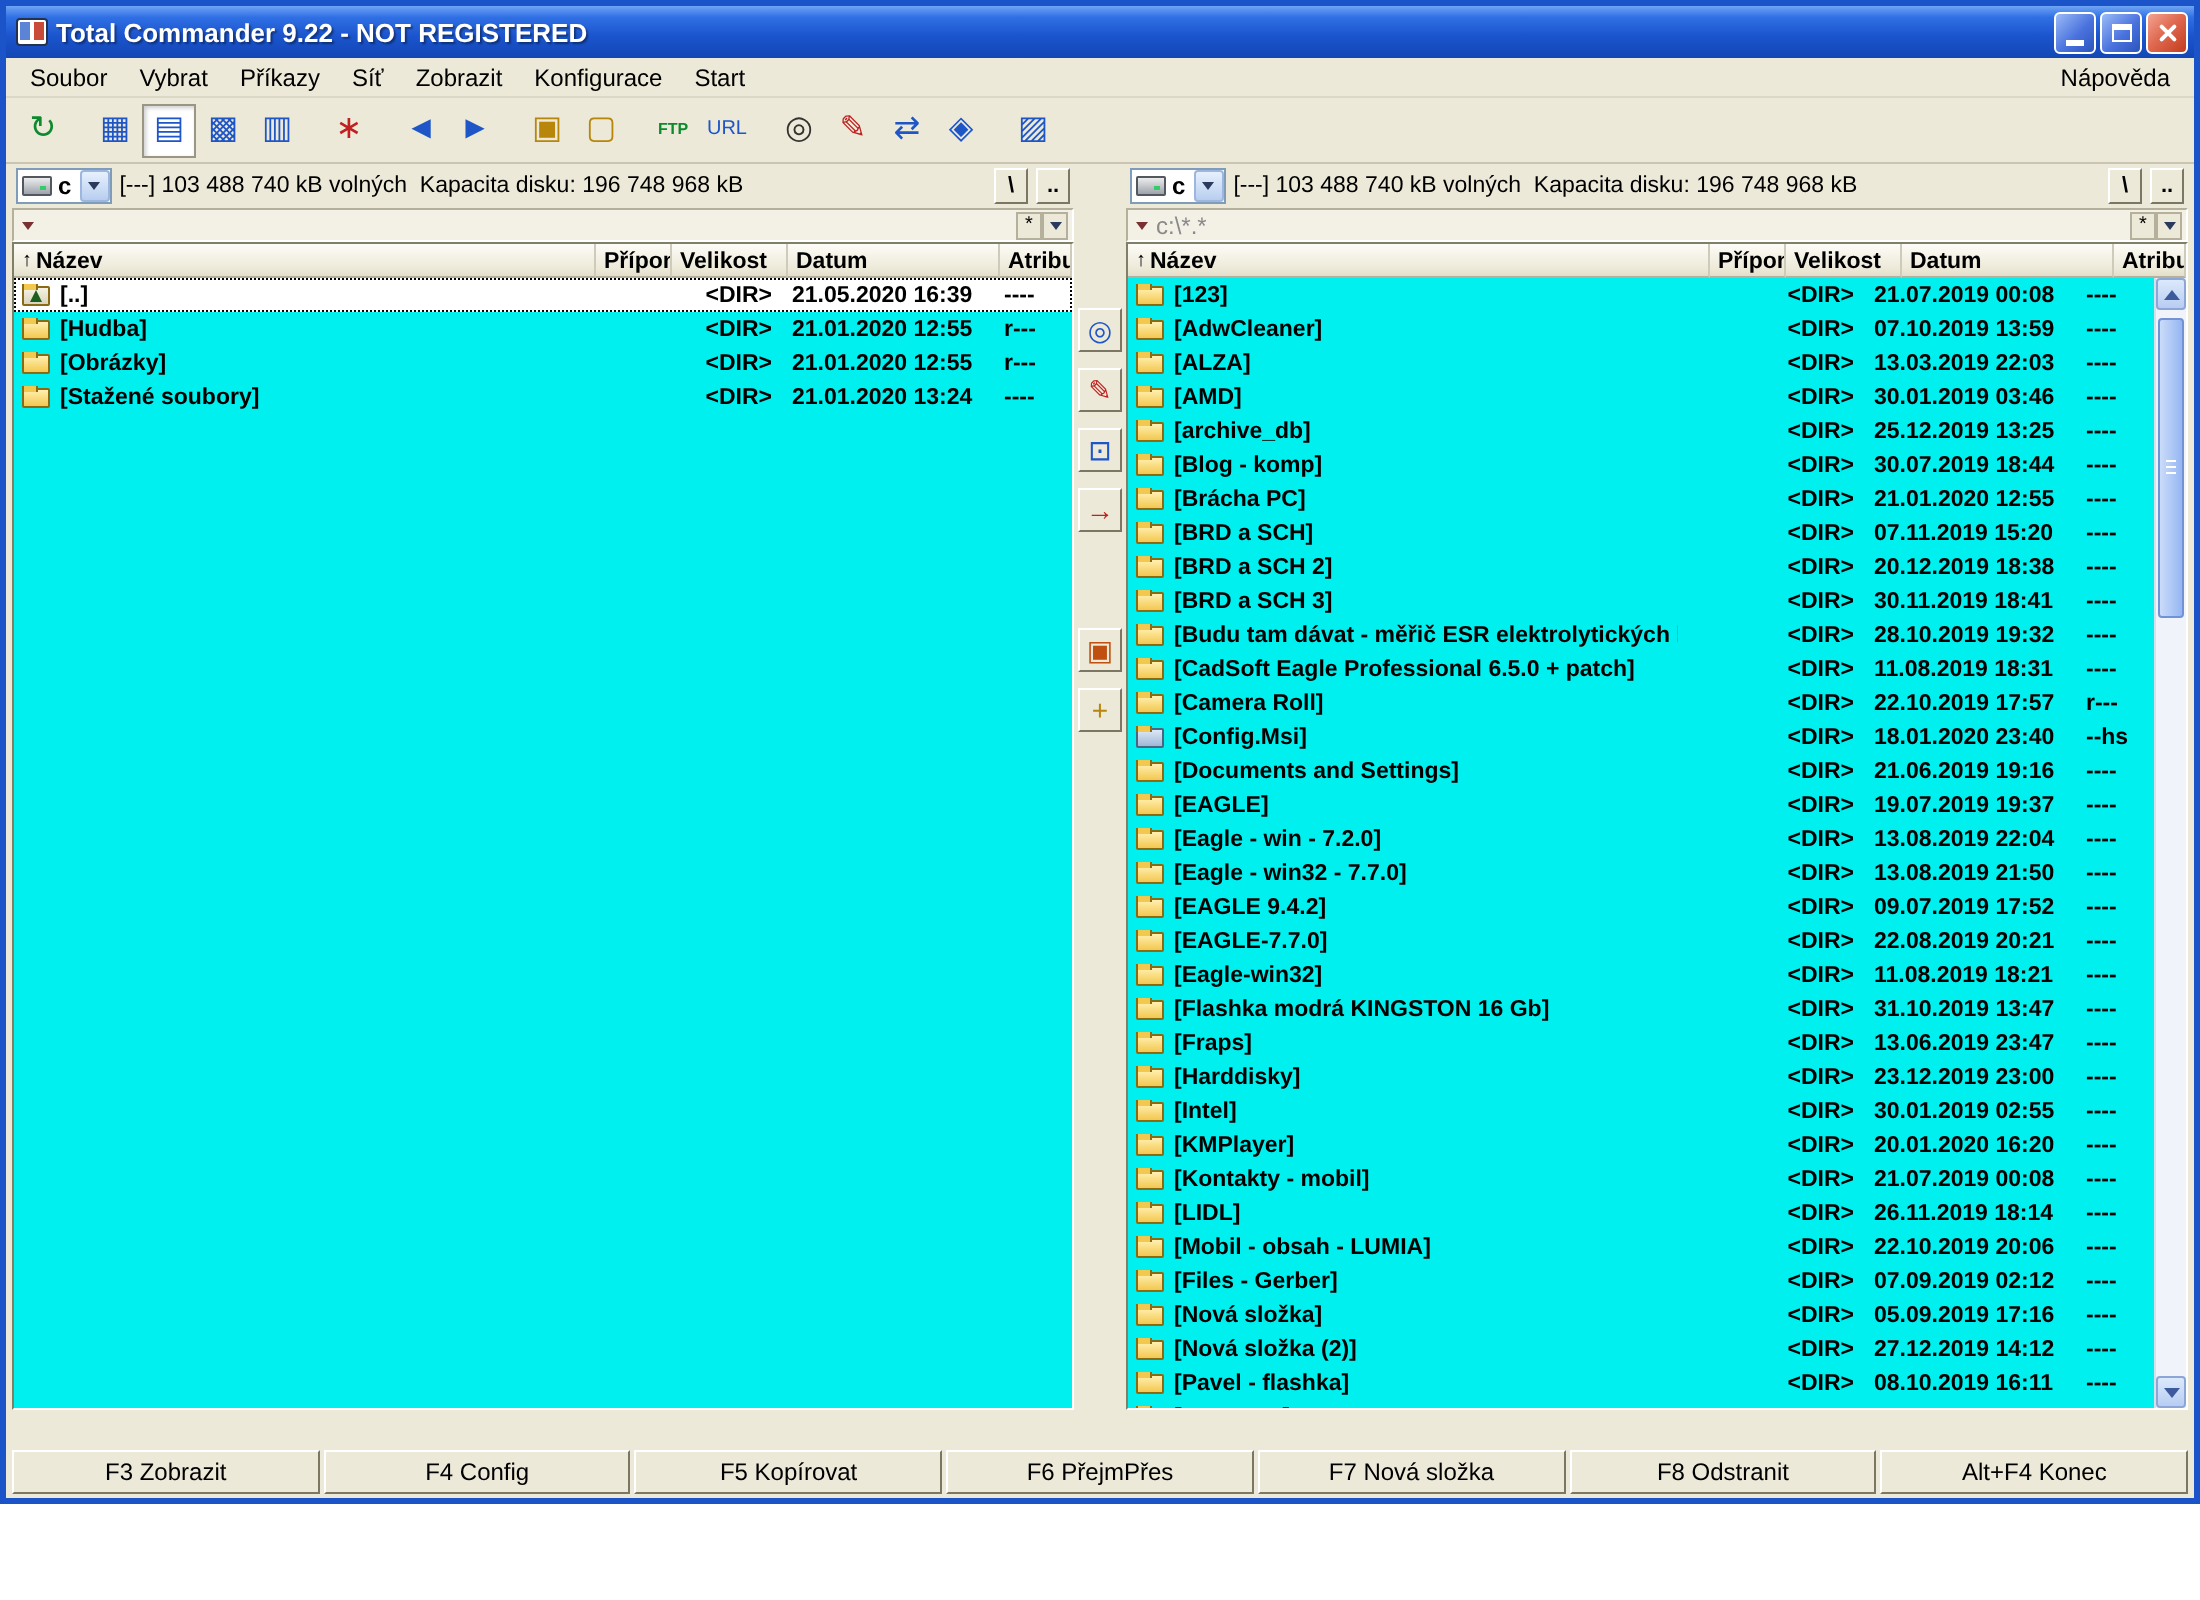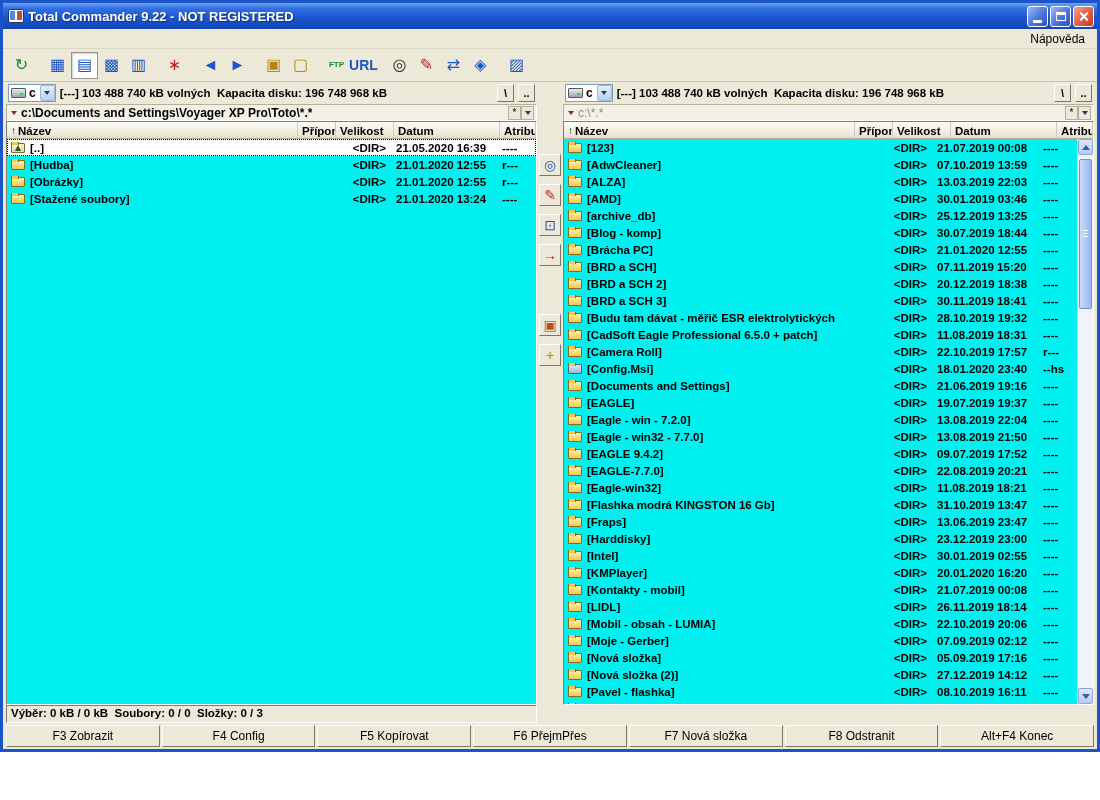--- a/index.html
+++ b/index.html
@@ -53,21 +53,21 @@
   .drive-combo { height:18px; display:flex; align-items:center; background:#FFF;
     border:1px solid #7F9DB9; padding-left:2px; }
   .disk-icon { width:15px; height:10px; margin-right:2px;
     background:linear-gradient(#ECECEC,#9DA4AD); border:1px solid #53585F; border-radius:1px; position:relative; }
   .disk-icon::after { content:""; position:absolute; right:2px; bottom:2px; width:3px; height:2px; background:#33CC66; }
   .drive-letter { font-size:12px; font-weight:700; padding:0 4px 0 1px; }
   .combo-btn { width:15px; height:16px; display:flex; align-items:center; justify-content:center;
     background:linear-gradient(#E7F0FD,#B8CEF0); border:1px solid #9DB6DF; border-radius:2px; }
   .tri-down { width:0; height:0; border-left:3px solid transparent; border-right:3px solid transparent;
     border-top:4px solid #2A3A5C; }
-  .drive-info { flex:1; font-size:11.5px; font-weight:700; white-space:pre; overflow:hidden; }
+  .drive-info { flex:1; font-size:11.5px; font-weight:400; white-space:pre; overflow:hidden; }
   .rbtn { width:17px; height:18px; font-size:11px; font-weight:700; background:#ECE9D8;
     border:1px solid; border-color:#FFF #7C7763 #7C7763 #FFF; }
 
   .pathbar { flex:0 0 17px; display:flex; align-items:center; padding:0 2px;
     background:#F3F1E6; border:1px solid; border-color:#B5B09B #FFF #FFF #B5B09B; }
   .path-arrow { width:0; height:0; margin:0 4px 0 2px; border-left:3px solid transparent;
     border-right:3px solid transparent; border-top:4px solid #7A3030; }
   .path { font-size:12px; font-weight:700; white-space:nowrap; overflow:hidden; }
   .path.dim { color:#8A8A8A; font-weight:400; }
   .flexspacer { flex:1; }
@@ -158,20 +158,29 @@
       </span>
     <span class="winbtn max">
         <span class="max-glyph"></span>
       </span>
     <span class="winbtn close">
         <span class="close-glyph"></span>
       </span>
   </div>
 
   <div class="menubar">
+    <span style="display:flex">
+        <span class="mitem"><span>Soubor</span></span>
+        <span class="mitem"><span>Vybrat</span></span>
+        <span class="mitem"><span>Příkazy</span></span>
+        <span class="mitem"><span>Síť</span></span>
+        <span class="mitem"><span>Zobrazit</span></span>
+        <span class="mitem"><span>Konfigurace</span></span>
+        <span class="mitem"><span>Start</span></span>
+      </span>
     <span class="menu-right">Nápověda</span>
   </div>
 
   <div class="toolbar">
       <button class="tbtn">
         <span class="glyph" style="color: rgb(14, 138, 46);">↻</span>
       </button>
       <span class="sep"></span>
       <button class="tbtn">
         <span class="glyph" style="color: rgb(30, 86, 200);">▦</span>
@@ -201,21 +210,21 @@
         <span class="glyph" style="color: rgb(184, 134, 11);">▣</span>
       </button>
       <button class="tbtn">
         <span class="glyph" style="color: rgb(184, 134, 11);">▢</span>
       </button>
       <span class="sep"></span>
       <button class="tbtn">
         <span class="glyph" style="color: rgb(14, 138, 46); font-size: 8px; font-weight: 700;">FTP</span>
       </button>
       <button class="tbtn">
-        <span class="glyph" style="color: rgb(30, 86, 200); font-size: 14px; font-weight: 700;">URL</span>
+        <span class="glyph" style="color: rgb(30, 86, 200); font-size: 10px; font-weight: 400;">URL</span>
       </button>
       <span class="sep"></span>
       <button class="tbtn">
         <span class="glyph" style="color: rgb(51, 51, 51);">◎</span>
       </button>
       <button class="tbtn">
         <span class="glyph" style="color: rgb(192, 32, 32);">✎</span>
       </button>
       <button class="tbtn">
         <span class="glyph" style="color: rgb(30, 86, 200);">⇄</span>
@@ -239,21 +248,20 @@
           <span class="combo-btn">
               <span class="tri-down"></span>
             </span>
         </span>
         <span class="drive-info">[---] 103 488 740 kB volných  Kapacita disku: 196 748 968 kB</span>
         <button class="rbtn">\</button>
         <button class="rbtn">..</button>
       </div>
       <div class="pathbar">
         <span class="path-arrow"></span>
-        <span class="path">c:\Documents and Settings\Voyager XP Pro\Toto\*.*</span>
         <span class="flexspacer"></span>
         <button class="pbtn">*</button>
         <button class="pbtn">
             <span class="tri-down small"></span>
           </button>
       </div>
       <div class="listframe">
         <div class="colheaders">
           <span class="hcell h-name">
               <span class="sortmark">↑</span>
@@ -654,21 +662,21 @@
       <span class="fname">[Mobil - obsah - LUMIA]</span>
     </span>
     <span class="c-ext"></span>
     <span class="c-size">&lt;DIR&gt;</span>
     <span class="c-date">22.10.2019 20:06</span>
     <span class="c-attr">----</span>
   </div>
               <div class="frow">
     <span class="c-name">
       <span class="ficon"></span>
-      <span class="fname">[Moje - Gerber]</span>
+      <span class="fname">[Files - Gerber]</span>
     </span>
     <span class="c-ext"></span>
     <span class="c-size">&lt;DIR&gt;</span>
     <span class="c-date">07.09.2019 02:12</span>
     <span class="c-attr">----</span>
   </div>
               <div class="frow">
     <span class="c-name">
       <span class="ficon"></span>
       <span class="fname">[Nová složka]</span>
@@ -729,21 +737,20 @@
             <span class="sb-btn">
                 <span class="tri-dn2"></span>
               </span>
           </div>
         </div>
       </div>
     </section>
   </div>
 
   <div class="statusrow">
-    <div class="status">Výběr: 0 kB / 0 kB  Soubory: 0 / 0  Složky: 0 / 3</div>
   </div>
 
 
   <div class="fnbar">
       <button class="fnbtn">
         <span>F3 Zobrazit</span>
       </button>
       <button class="fnbtn">
         <span>F4 Config</span>
       </button>

